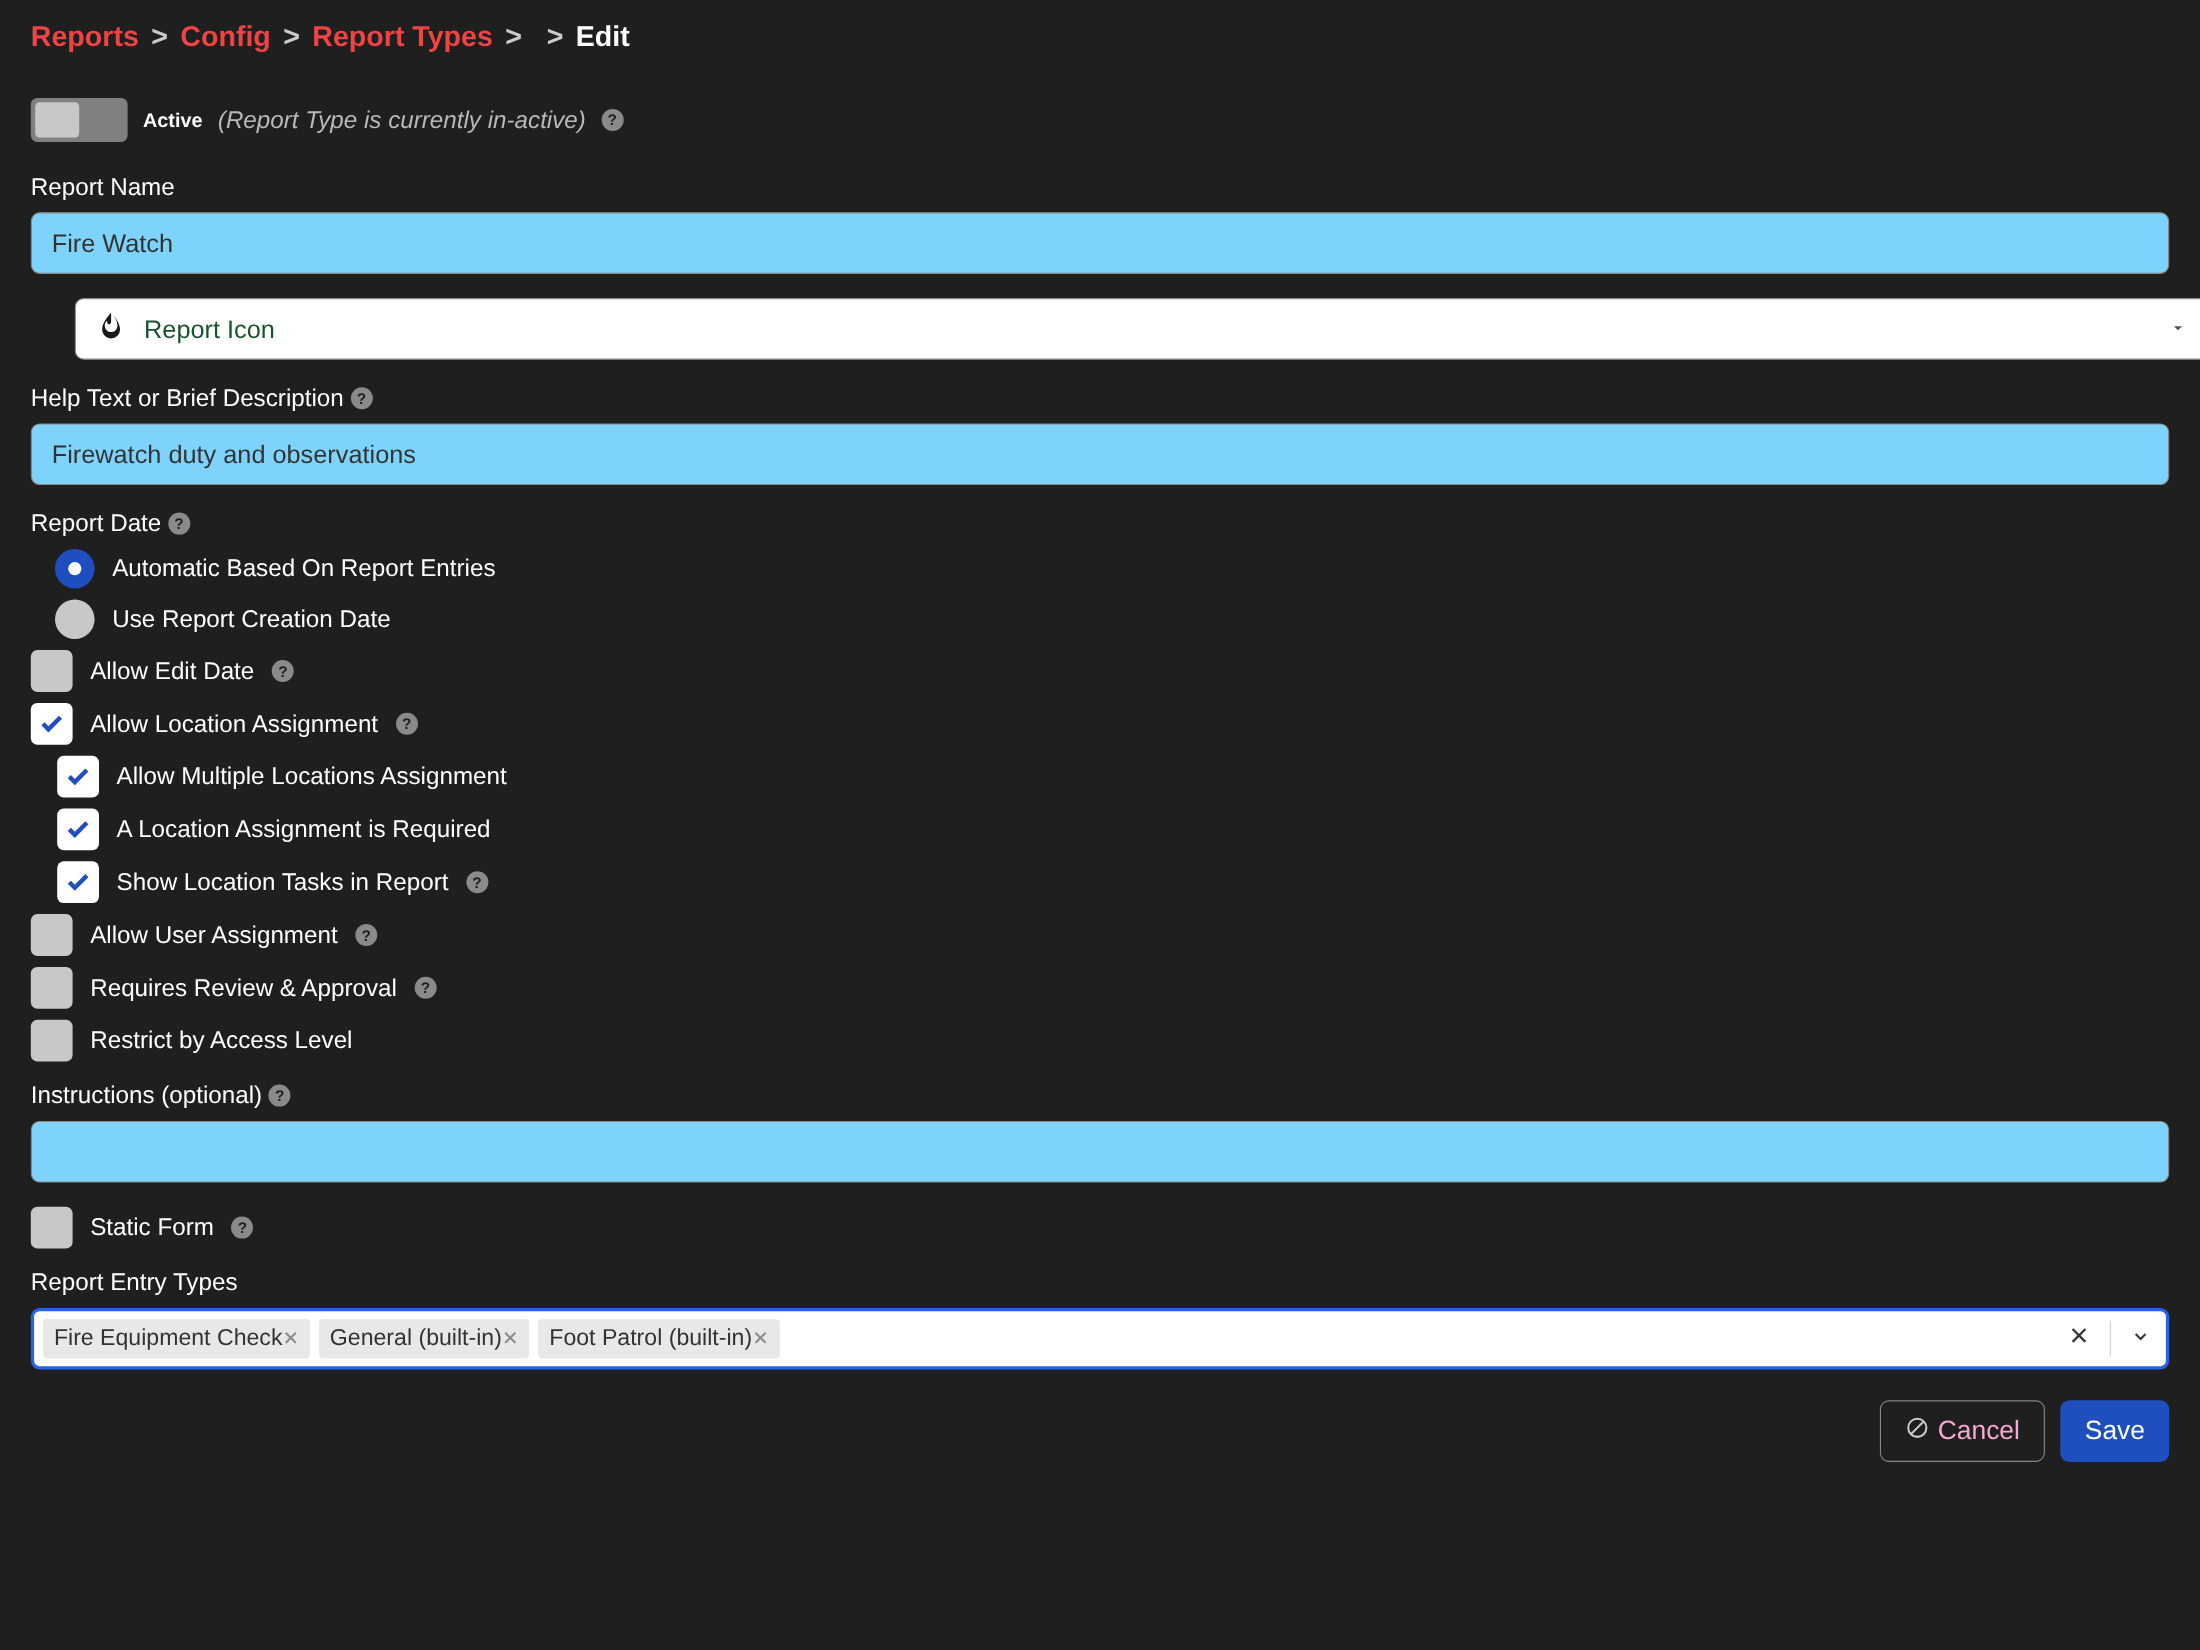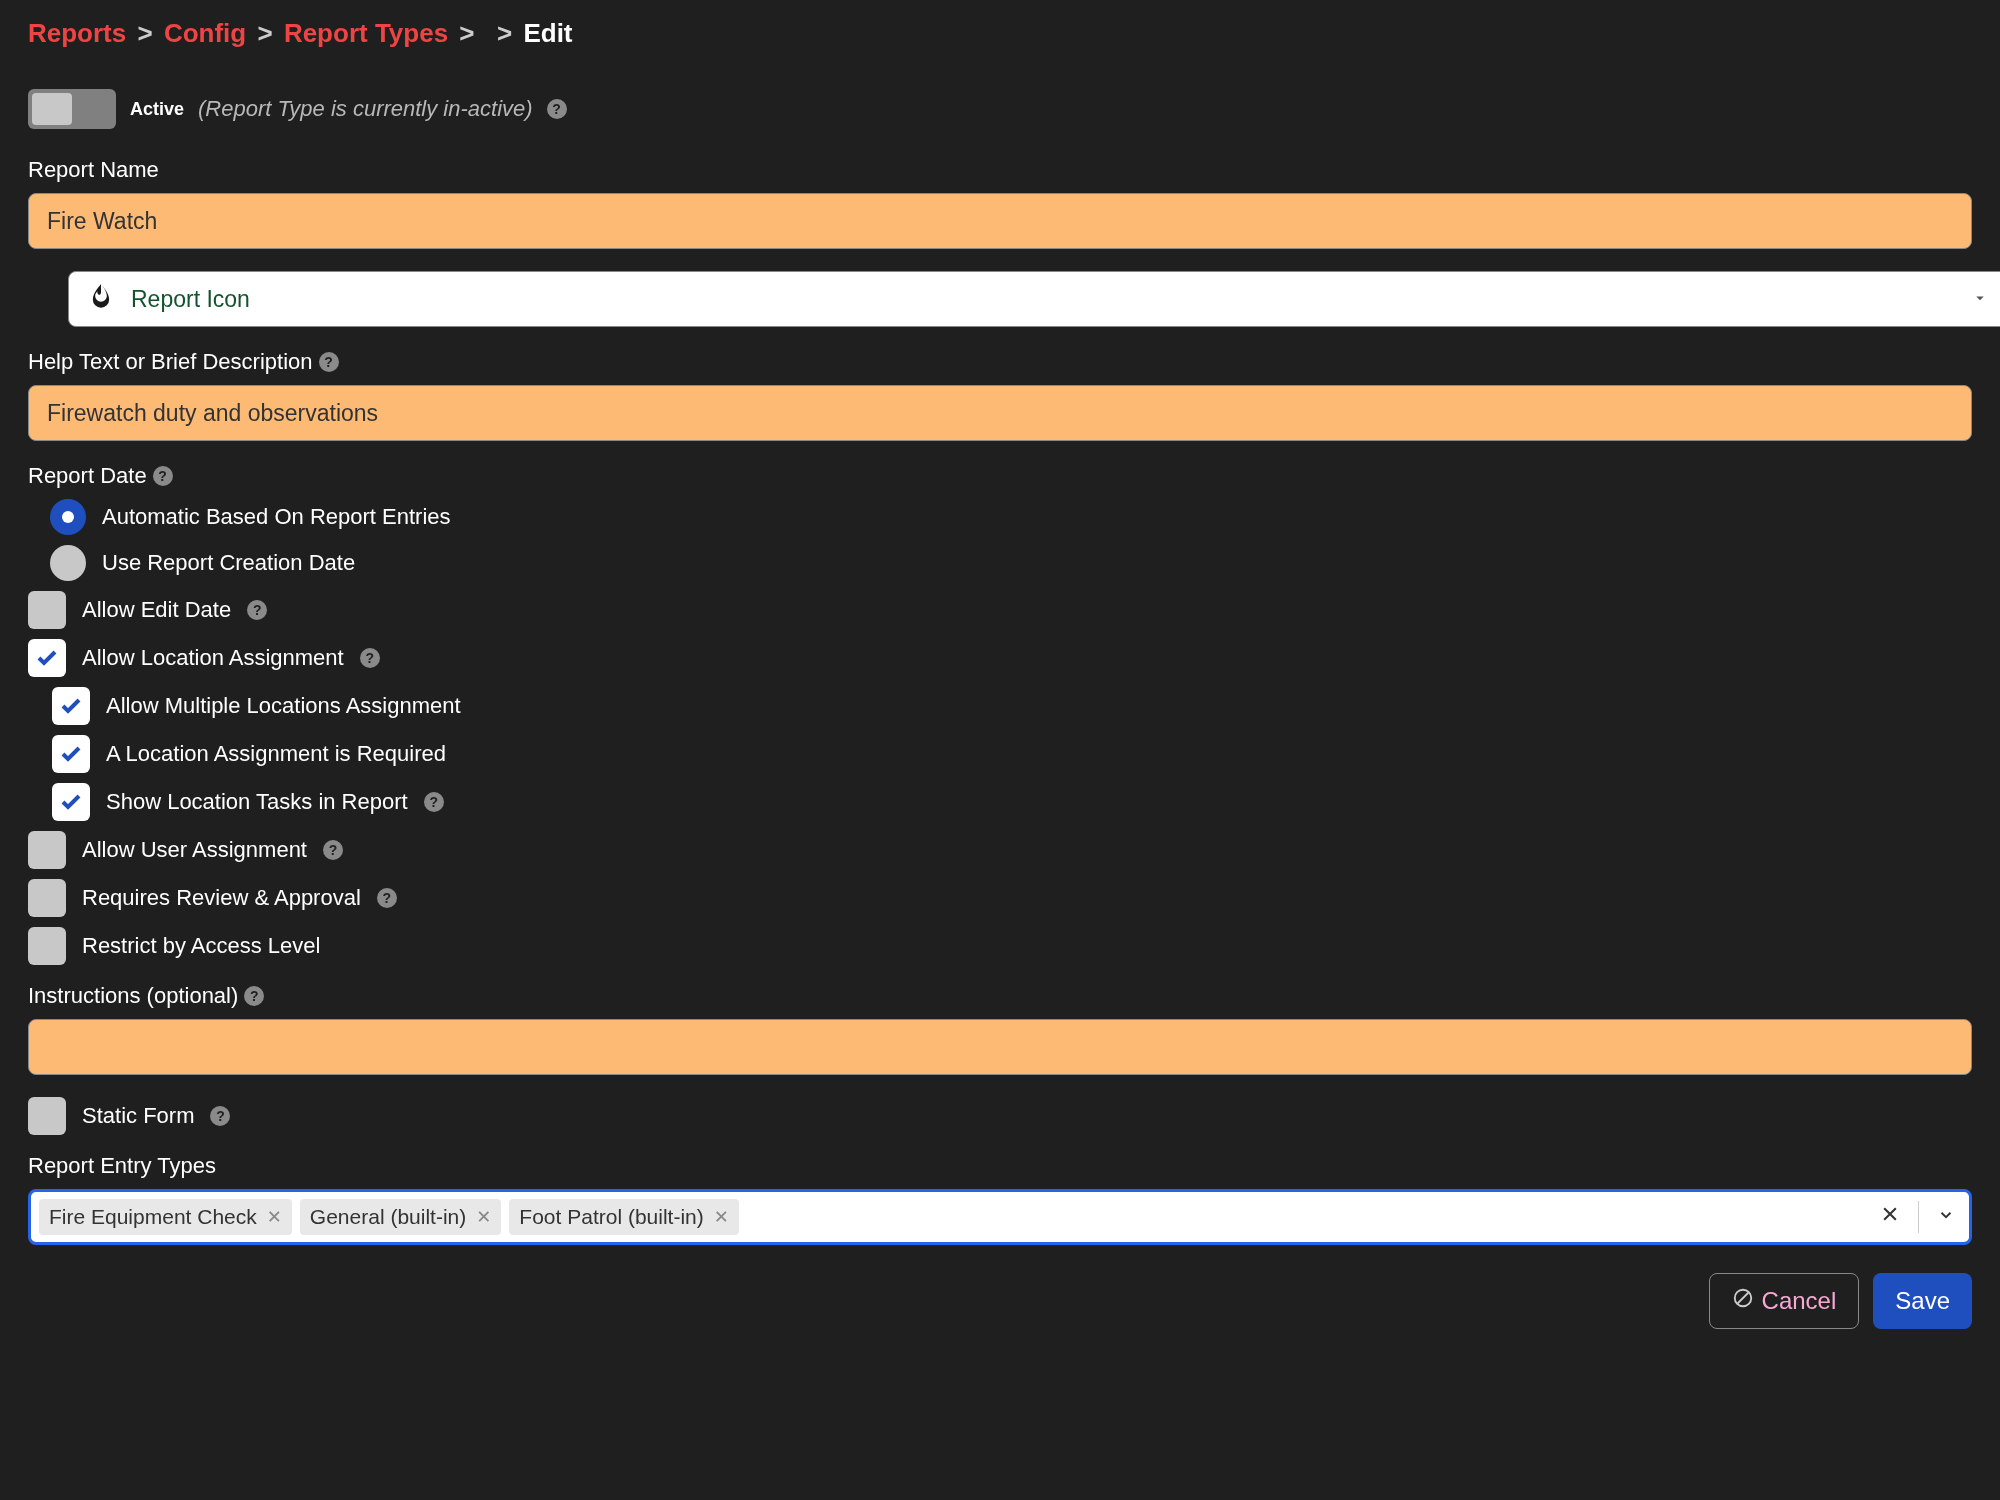--- a/index.html
+++ b/index.html
@@ -41,21 +41,21 @@
     }
     .toggle-label { font-size: 18px; font-weight: 600; }
     .toggle-sub { color: #b8b8b8; font-style: italic; font-size: 22px; }
 
     .field-label { font-size: 22px; font-weight: 500; margin-bottom: 10px; display: flex; align-items: center; gap: 6px; }
     .field-label.sm { font-size: 22px; font-weight: 400; }
 
     input[type="text"].text-input {
       width: 100%;
       height: 56px;
-      background: #fdba74;
+      background: #7dd3fc;
       border: 1px solid #888;
       border-radius: 8px;
       padding: 0 18px;
       font-size: 23px;
       color: #333;
       font-family: inherit;
     }
 
     .select-box {
       width: 100%;
@@ -144,21 +144,20 @@
       min-height: 56px;
     }
     .tag {
       background: #e8e8e8;
       color: #333;
       border-radius: 4px;
       padding: 6px 10px;
       font-size: 21px;
       display: inline-flex;
       align-items: center;
-      gap: 10px;
     }
     .tag .x { color: #888; cursor: pointer; font-size: 18px; }
     .ms-controls {
       position: absolute;
       right: 14px;
       display: flex;
       align-items: center;
       gap: 18px;
       color: #555;
     }

